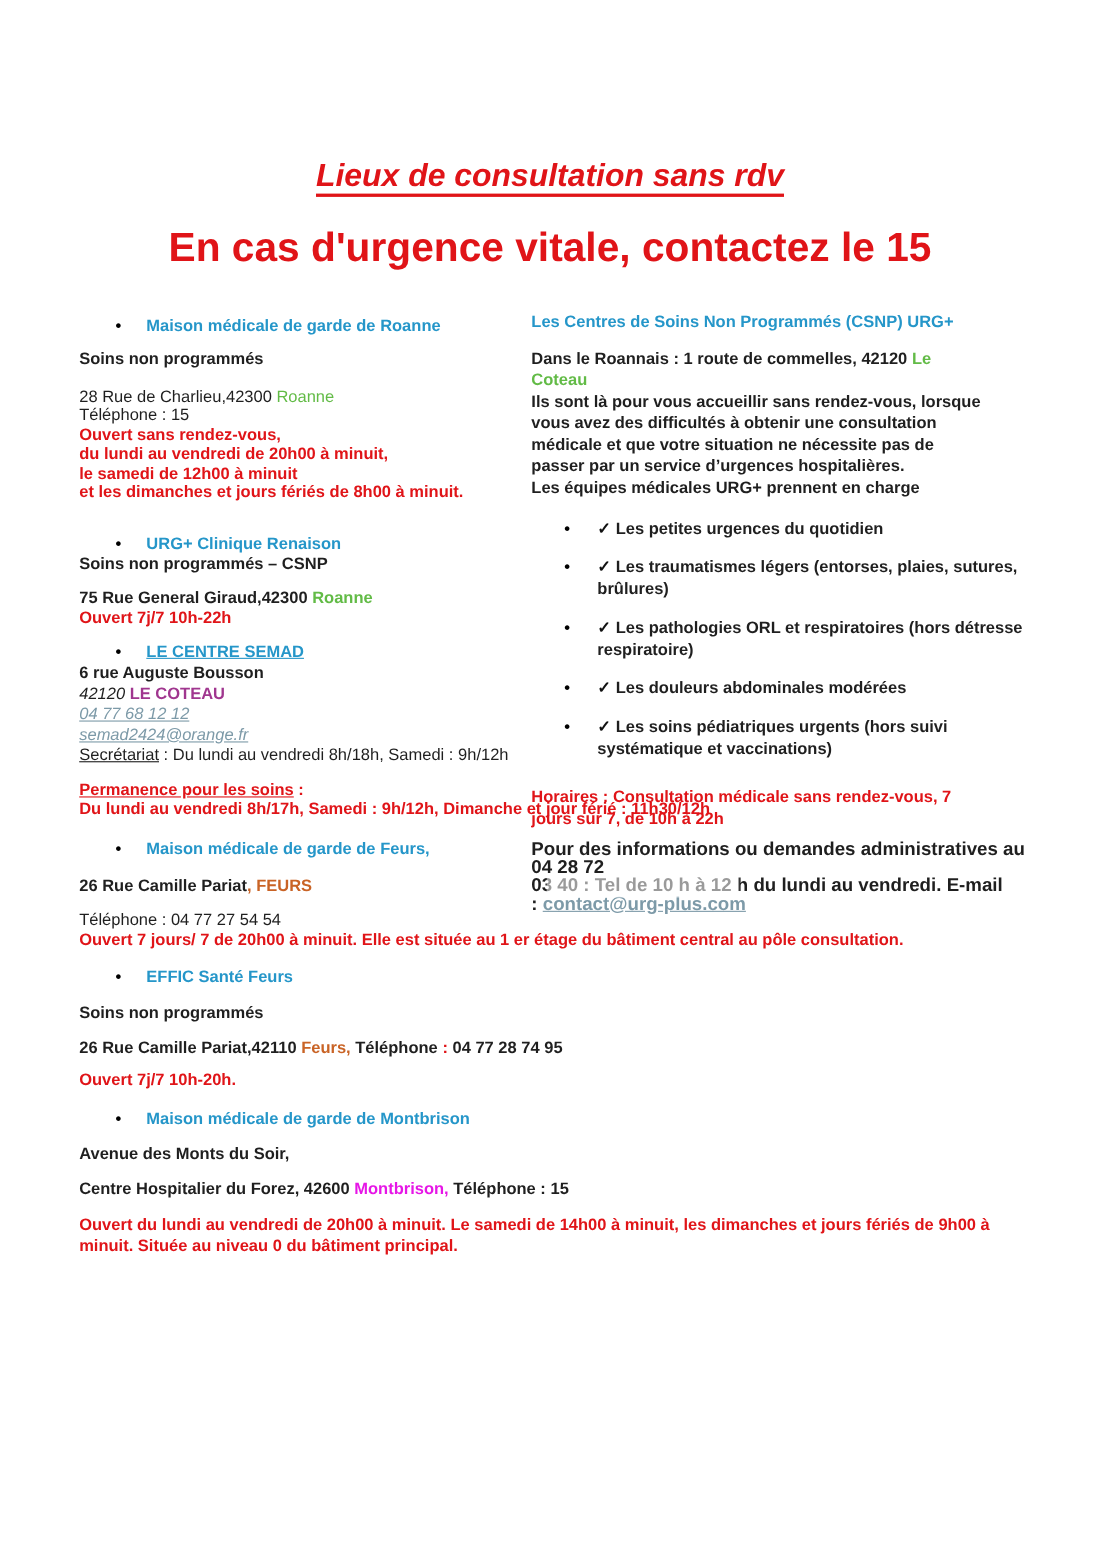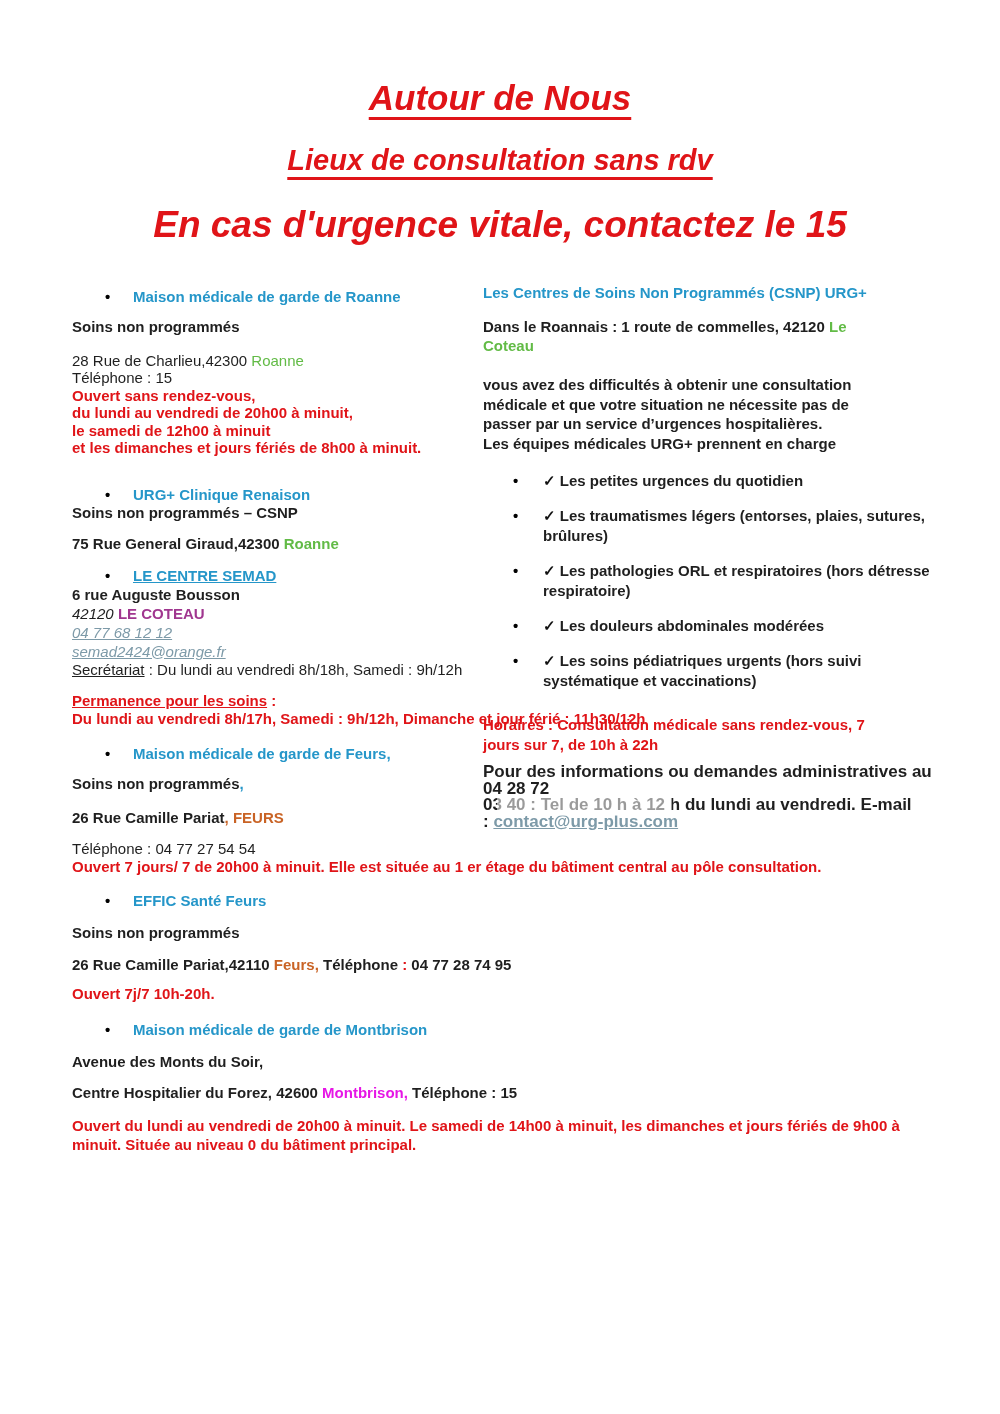--- a/index.html
+++ b/index.html
@@ -4,21 +4,21 @@
 <style>
   :root{
     --red:#e01418; --blue:#2596c9; --green:#62bb46; --purple:#a0368f;
     --magenta:#e616e6; --orange:#c96325; --link:#7d9aa8; --ink:#1f1f1f;
   }
   *{margin:0;padding:0;box-sizing:border-box;}
   body{background:#ffffff;}
   .page{position:relative;width:1000px;height:1414px;background:#fff;
         font-family:"Liberation Sans",sans-serif;color:var(--ink);overflow:hidden;}
   
-  .h1,.h2,.h3{position:absolute;left:0;right:0;text-align:center;color:var(--red);font-weight:bold;font-style:italic;}
+  .h1,.h2,.h3{position:absolute;left:0;right:0;text-align:center;color:var(--red);font-weight:bold;}
   .h1{top:78px;font-size:35px;font-style:italic;}
   .h2{top:144px;font-size:29px;font-style:italic;}
   .h3{top:204px;font-size:37px;}
   .uline{text-decoration:underline;text-decoration-thickness:3px;text-underline-offset:7px;}
   
   .col-l{position:absolute;left:72px;top:285px;width:868px;font-size:15px;line-height:17.5px;z-index:1;}
   .col-r{position:absolute;left:483px;top:283px;width:452px;font-size:15px;font-weight:bold;line-height:19.5px;z-index:2;}
   p{margin:0;}
   .b{font-weight:bold;}
   .red{color:var(--red);font-weight:bold;}
@@ -48,21 +48,20 @@
   .lh19{line-height:19px;}
   
   .fade-overlay{position:absolute;left:497px;top:795px;width:175px;height:21px;
                 background:rgba(255,255,255,0.55);z-index:3;}
 </style>
 </head>
 <body>
 
 <div class="page">
 
-  <div class="h1"><span class="uline">Autour de Nous</span></div>
   <div class="h2"><span class="uline">Lieux de consultation sans rdv</span></div>
   <div class="h3">En cas d'urgence vitale, contactez le 15</div>
 
   <div class="col-l">
 
     <p class="bullet mt3">
       <span class="dot">•</span>
       <span>Maison médicale de garde de Roanne</span>
     </p>
     <p class="b mt12">Soins non programmés</p>
@@ -78,20 +77,21 @@
     </p>
 
     <p class="bullet mt29">
       <span class="dot">•</span>
       <span>URG+ Clinique Renaison</span>
     </p>
     <p class="b mt13">Soins non programmés – CSNP</p>
     <p class="b mt14">
       <span>75 Rue General Giraud,42300 </span><span class="green">Roanne</span>
     </p>
+    <p class="red mt13">Ouvert 7j/7 10h-22h</p>
 
     <p class="bullet mt14">
       <span class="dot">•</span>
       <span class="u">LE CENTRE SEMAD</span>
     </p>
     <p class="mt13 lh19">
       <span class="b">6 rue Auguste Bousson</span><br>
       <span class="it">42120 </span><span class="purple">LE COTEAU</span><br>
       <span class="link">04 77 68 12 12</span><br>
       <span class="link">semad2424@orange.fr</span>
@@ -100,23 +100,20 @@
       <span class="u">Secrétariat</span><span> : Du lundi au vendredi 8h/18h, Samedi : 9h/12h</span>
     </p>
     <p class="red mt14">
       <span class="u">Permanence pour les soins</span><span> :</span>
     </p>
     <p class="red mt13 nowrap">Du lundi au vendredi 8h/17h, Samedi : 9h/12h, Dimanche et jour férié : 11h30/12h</p>
 
     <p class="bullet mt18">
       <span class="dot">•</span>
       <span>Maison médicale de garde de Feurs,</span>
-    </p>
-    <p class="b mt12">
-      <span> Soins non programmés</span><span class="blue">,</span>
     </p>
     <p class="b mt16">
       <span>26 Rue Camille Pariat</span><span class="orange">, FEURS</span>
     </p>
     <p class="mt14">Téléphone : 04 77 27 54 54</p>
     <p class="red mt13 nowrap">Ouvert 7 jours/ 7 de 20h00 à minuit. Elle est située au 1 er étage du bâtiment central au pôle consultation.</p>
 
     <p class="bullet mt17">
       <span class="dot">•</span>
       <span>EFFIC Santé Feurs</span>
@@ -136,21 +133,21 @@
       <span>Centre Hospitalier du Forez, 42600 </span><span class="magenta">Montbrison,</span><span> Téléphone : 15</span>
     </p>
     <p class="red mt14 lh19" style="width:860px">Ouvert du lundi au vendredi de 20h00 à minuit. Le samedi de 14h00 à minuit, les dimanches et jours fériés de 9h00 à minuit. Située au niveau 0 du bâtiment principal.</p>
   </div>
 
   <div class="col-r">
     <p class="blue">Les Centres de Soins Non Programmés (CSNP) URG+</p>
     <p class="mt14">
       <span>Dans le Roannais : 1 route de commelles, 42120 </span><span class="green">Le</span><br>
       <span class="green">Coteau</span><br>
-      <br>
+      <span>Ils sont là pour vous accueillir sans rendez-vous, lorsque</span><br>
       <span>vous avez des difficultés à obtenir une consultation</span><br>
       <span>médicale et que votre situation ne nécessite pas de</span><br>
       <span>passer par un service d’urgences hospitalières.</span><br>
       <span>Les équipes médicales URG+ prennent en charge</span>
     </p>
     <ul class="checks mt18">
       <li><span class="dot">•</span><span class="check">✓</span> <span>Les petites urgences du quotidien</span></li>
       <li><span class="dot">•</span><span class="check">✓</span> <span>Les traumatismes légers (entorses, plaies, sutures, brûlures)</span></li>
       <li><span class="dot">•</span><span class="check">✓</span> <span>Les pathologies ORL et respiratoires (hors détresse respiratoire)</span></li>
       <li><span class="dot">•</span><span class="check">✓</span> <span>Les douleurs abdominales modérées</span></li>

